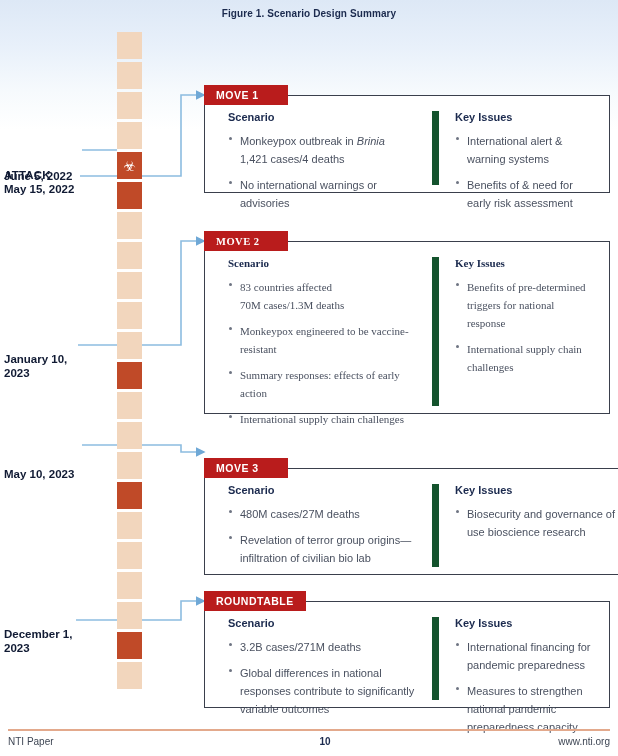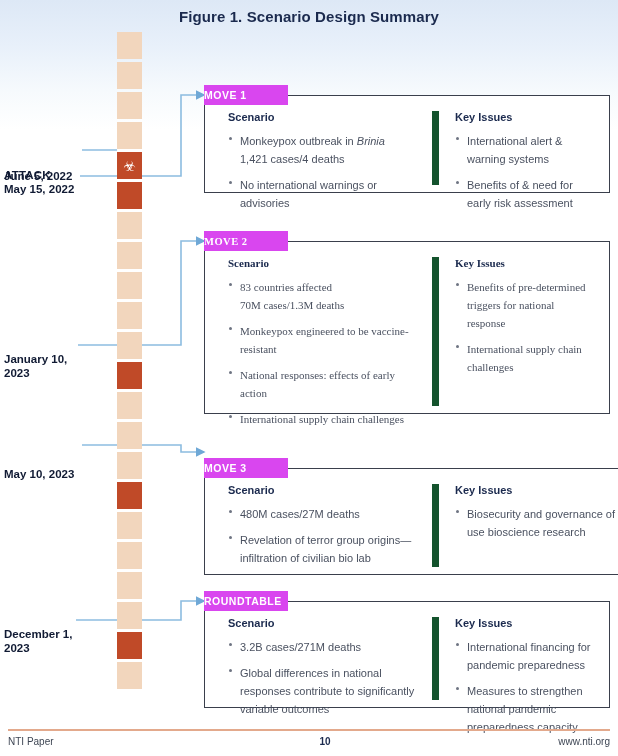--- a/index.html
+++ b/index.html
@@ -10,21 +10,21 @@
     color:#1c2541;
   }
   
   #bg-gradient{
     position:absolute;left:0;top:0;width:618px;height:130px;
     background:linear-gradient(to bottom,#dde8f6 0%,#e8f0fa 35%,#f6fafd 70%,#ffffff 100%);
     z-index:0;
   }
   #figure-title{
     position:absolute;top:8px;left:0;width:618px;text-align:center;
-    font-size:15px;font-weight:bold;color:#1b2a4e;letter-spacing:.1px;
+    font-size:10px;font-weight:bold;color:#1b2a4e;letter-spacing:.1px;
     z-index:5;
   }
 
   
   #timeline{position:absolute;left:117px;top:32px;width:25px;z-index:3;}
   .tl-block{width:25px;height:27px;margin-bottom:3px;background:#f2d6bd;position:relative;}
   .tl-block.marked{background:#c04a28;}
   .tl-block .bio{
     position:absolute;left:0;top:0;width:25px;height:27px;
     display:flex;align-items:center;justify-content:center;
@@ -39,23 +39,23 @@
   .date-label .dl-attack{display:block;font-weight:bold;letter-spacing:.2px;margin-top:44px;}
   .date-label .dl-date{display:block;font-weight:bold;}
 
   
   #connectors{position:absolute;left:0;top:0;width:618px;height:756px;z-index:2;}
 
   
   .card{position:absolute;z-index:4;}
   .card-header{
     position:absolute;left:0;top:0;height:20px;min-width:84px;
-    background:#d946ef;color:#ffffff;
+    background:#b91c1c;color:#ffffff;
     font-size:10.5px;font-weight:bold;letter-spacing:.5px;
-    display:flex;align-items:center;padding:0 0;box-sizing:border-box;
+    display:flex;align-items:center;padding:0 12px;box-sizing:border-box;
     z-index:3;
   }
   .card-body{
     position:absolute;left:0;top:10px;right:0;bottom:0;
     border:1px solid #3a3f4c;background:#ffffff;box-sizing:border-box;
     z-index:1;
   }
   .card-inner{
     position:absolute;left:0;top:10px;right:0;bottom:0;
     display:flex;box-sizing:border-box;padding:16px 10px 8px 10px;z-index:2;
@@ -193,21 +193,21 @@
 
 <div class="card" id="card-move-2" style="left:204px;top:231px;width:406px;height:183px;font-family:Liberation Serif, serif;">
   <div class="card-header">MOVE 2</div>
   <div class="card-body"></div>
   <div class="card-inner">
     <div class="col col-scenario">
       <div class="col-title">Scenario</div>
       <ul class="bullets">
           <li>83 countries affected<br>70M cases/1.3M deaths</li>
           <li>Monkeypox engineered to be vaccine-resistant</li>
-          <li>National responses: effects of early action</li>
+          <li>Summary responses: effects of early action</li>
           <li>International supply chain challenges</li>
         </ul>
     </div>
     <div class="col col-key">
       <div class="col-title">Key Issues</div>
       <ul class="bullets">
           <li>Benefits of pre-determined triggers for national response</li>
           <li>International supply chain challenges</li>
         </ul>
     </div>

